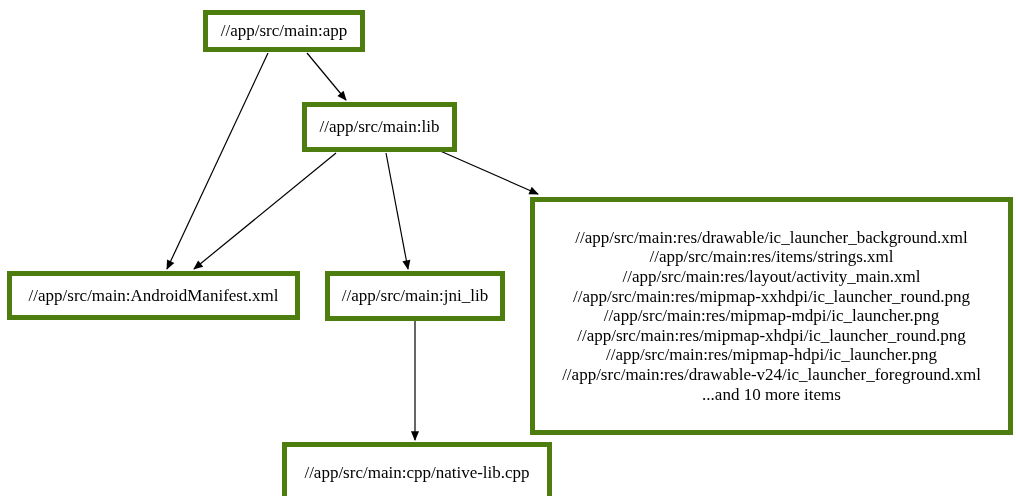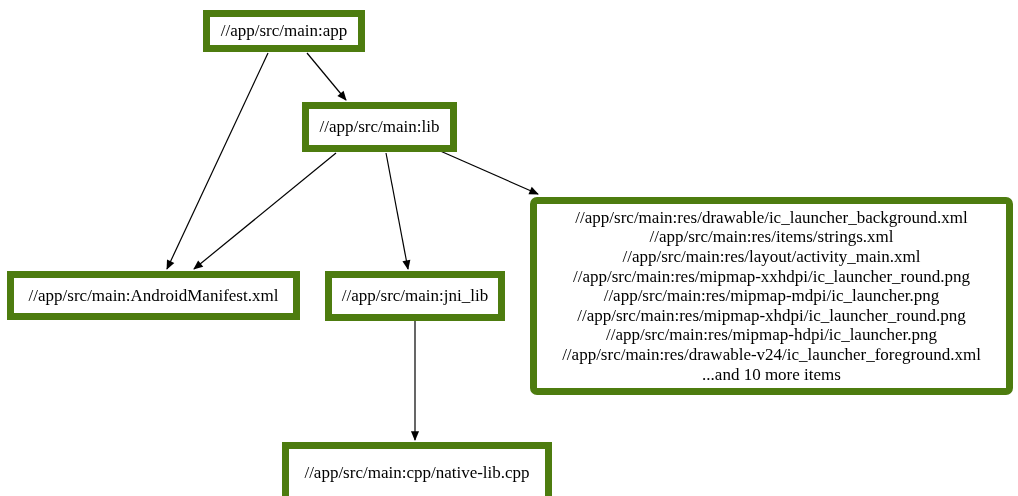--- a/index.html
+++ b/index.html
@@ -20,40 +20,40 @@
     position: absolute;
     left: 0;
     top: 0;
     width: 1018px;
     height: 496px;
     pointer-events: none;
   }
   .node {
     position: absolute;
     box-sizing: border-box;
-    border: 7px solid #4d7c0f;
+    border: 5px solid #4d7c0f;
     background: #ffffff;
     display: flex;
     align-items: center;
     justify-content: center;
     font-size: 17px;
     line-height: 1.15;
     text-align: center;
     white-space: nowrap;
   }
   .node.multiline {
     flex-direction: column;
     justify-content: center;
     line-height: 19.6px;
   }
   #node-app            { left: 203px; top: 10px;  width: 162px; height: 42px; }
   #node-lib            { left: 302px; top: 102px; width: 155px; height: 50px; }
   #node-manifest       { left: 7px;   top: 271px; width: 293px; height: 49px; }
   #node-jni-lib        { left: 325px; top: 271px; width: 180px; height: 50px; }
-  #node-res-group      { left: 530px; top: 197px; width: 483px; height: 198px; border-radius: 7px; }
+  #node-res-group      { left: 530px; top: 197px; width: 483px; height: 238px; }
   #node-native-lib-cpp { left: 282px; top: 442px; width: 270px; height: 62px; text-align: center; }
   .res-line {
     display: block;
   }
 </style>
 </head>
 <body>
 
 <div id="canvas">
 

